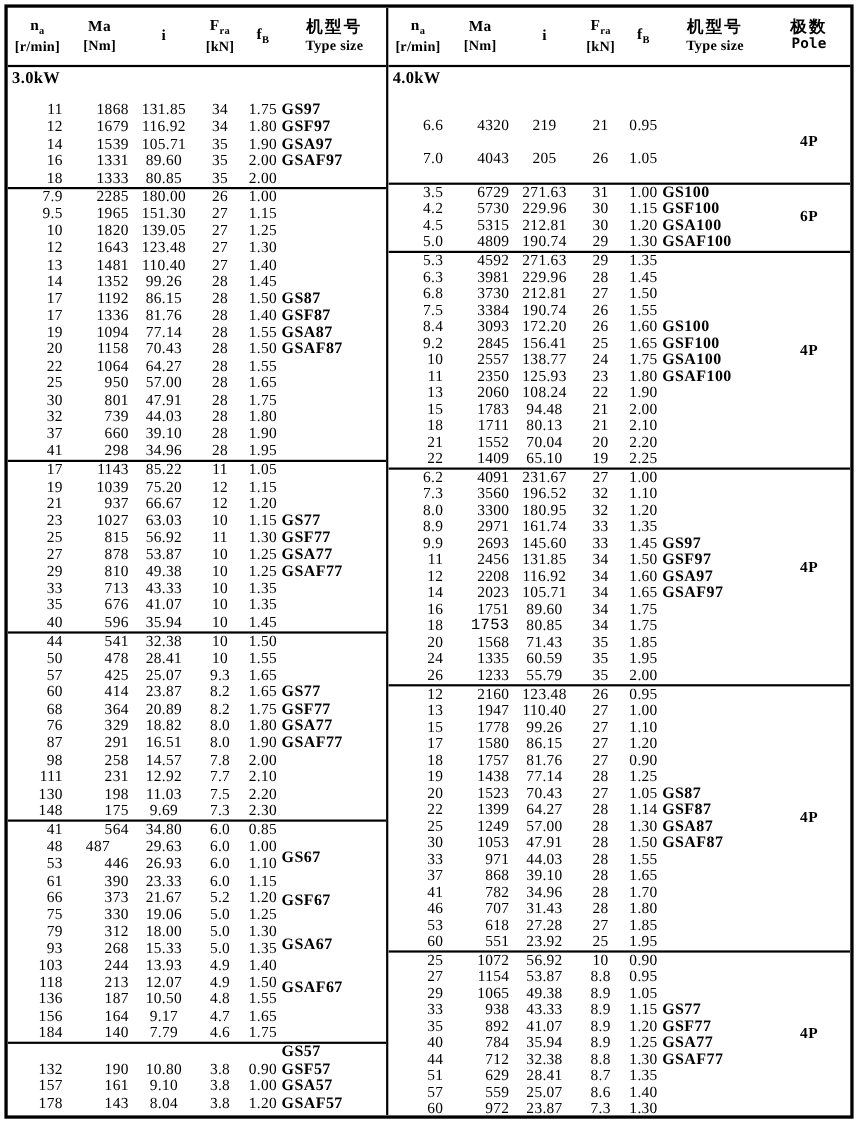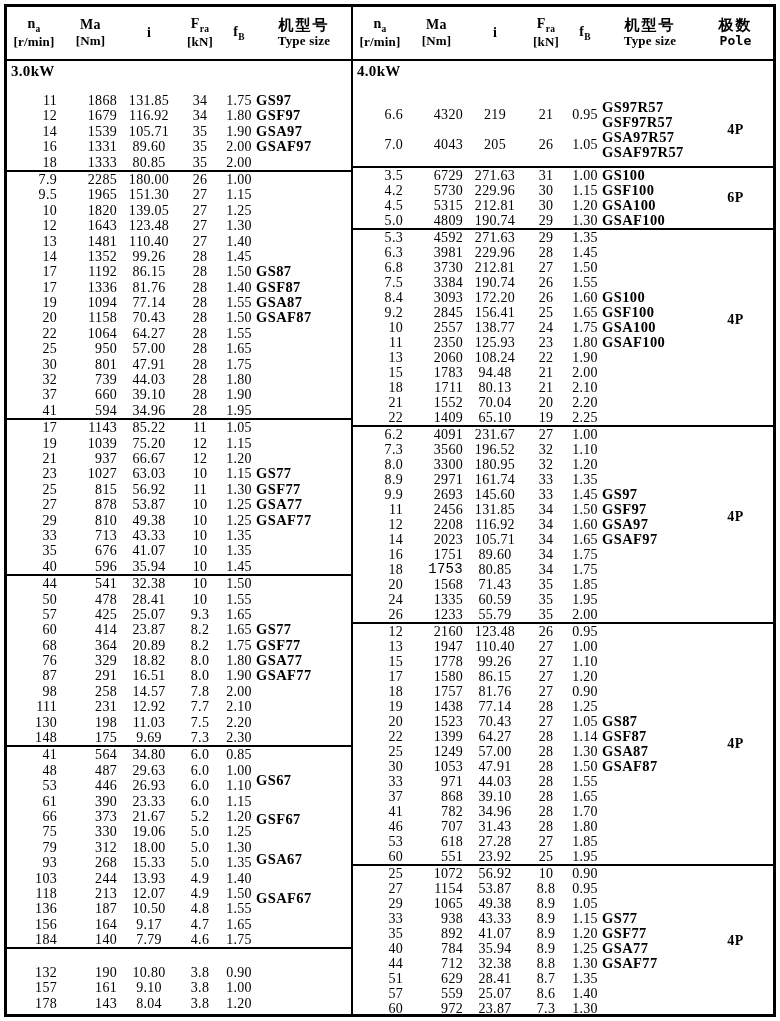--- a/index.html
+++ b/index.html
@@ -188,21 +188,21 @@
           <span class="cell c1" style="grid-area: 14 / 2 / span 1;">739</span>
           <span class="cell c2" style="grid-area: 14 / 3 / span 1;">44.03</span>
           <span class="cell c3" style="grid-area: 14 / 4 / span 1;">28</span>
           <span class="cell c4" style="grid-area: 14 / 5 / span 1;">1.80</span>
           <span class="cell c0" style="grid-area: 15 / 1 / span 1;">37</span>
           <span class="cell c1" style="grid-area: 15 / 2 / span 1;">660</span>
           <span class="cell c2" style="grid-area: 15 / 3 / span 1;">39.10</span>
           <span class="cell c3" style="grid-area: 15 / 4 / span 1;">28</span>
           <span class="cell c4" style="grid-area: 15 / 5 / span 1;">1.90</span>
           <span class="cell c0" style="grid-area: 16 / 1 / span 1;">41</span>
-          <span class="cell c1" style="grid-area: 16 / 2 / span 1;">594</span>
+          <span class="cell c1" style="grid-area: 16 / 2 / span 1;">298</span>
           <span class="cell c2" style="grid-area: 16 / 3 / span 1;">34.96</span>
           <span class="cell c3" style="grid-area: 16 / 4 / span 1;">28</span>
           <span class="cell c4" style="grid-area: 16 / 5 / span 1;">1.95</span>
           <div class="types" style="grid-row: 7 / span 4;">
             <div class="tname">GS87</div>
             <div class="tname">GSF87</div>
             <div class="tname">GSA87</div>
             <div class="tname">GSAF87</div>
           </div>
           <div class="pole" style="grid-row: 7 / span 4;">4P</div>
@@ -330,21 +330,21 @@
           </div>
           <div class="pole" style="grid-row: 4 / span 4;">4P</div>
         </div>
         <div class="block cols">
           <span class="cell c0" style="grid-area: 1 / 1 / span 1;">41</span>
           <span class="cell c1" style="grid-area: 1 / 2 / span 1;">564</span>
           <span class="cell c2" style="grid-area: 1 / 3 / span 1;">34.80</span>
           <span class="cell c3" style="grid-area: 1 / 4 / span 1;">6.0</span>
           <span class="cell c4" style="grid-area: 1 / 5 / span 1;">0.85</span>
           <span class="cell c0" style="grid-area: 2 / 1 / span 1;">48</span>
-          <span class="cell c1" style="grid-area: 2 / 2 / span 1;">487</span>
+          <span class="cell c1" style="grid-area: 2 / 2 / span 1; text-align: center;">487</span>
           <span class="cell c2" style="grid-area: 2 / 3 / span 1;">29.63</span>
           <span class="cell c3" style="grid-area: 2 / 4 / span 1;">6.0</span>
           <span class="cell c4" style="grid-area: 2 / 5 / span 1;">1.00</span>
           <span class="cell c0" style="grid-area: 3 / 1 / span 1;">53</span>
           <span class="cell c1" style="grid-area: 3 / 2 / span 1;">446</span>
           <span class="cell c2" style="grid-area: 3 / 3 / span 1;">26.93</span>
           <span class="cell c3" style="grid-area: 3 / 4 / span 1;">6.0</span>
           <span class="cell c4" style="grid-area: 3 / 5 / span 1;">1.10</span>
           <span class="cell c0" style="grid-area: 4 / 1 / span 1;">61</span>
           <span class="cell c1" style="grid-area: 4 / 2 / span 1;">390</span>
@@ -418,20 +418,26 @@
           <span class="cell c0" style="grid-area: 3 / 1 / span 1;">157</span>
           <span class="cell c1" style="grid-area: 3 / 2 / span 1;">161</span>
           <span class="cell c2" style="grid-area: 3 / 3 / span 1;">9.10</span>
           <span class="cell c3" style="grid-area: 3 / 4 / span 1;">3.8</span>
           <span class="cell c4" style="grid-area: 3 / 5 / span 1;">1.00</span>
           <span class="cell c0" style="grid-area: 4 / 1 / span 1;">178</span>
           <span class="cell c1" style="grid-area: 4 / 2 / span 1;">143</span>
           <span class="cell c2" style="grid-area: 4 / 3 / span 1;">8.04</span>
           <span class="cell c3" style="grid-area: 4 / 4 / span 1;">3.8</span>
           <span class="cell c4" style="grid-area: 4 / 5 / span 1;">1.20</span>
+          <div class="types" style="grid-row: 1 / span 4;">
+            <div class="tname">GS57</div>
+            <div class="tname">GSF57</div>
+            <div class="tname">GSA57</div>
+            <div class="tname">GSAF57</div>
+          </div>
           <div class="pole" style="grid-row: 1 / span 4;">4P</div>
         </div>
       </div>
   </div>
   <div class="vdivider"></div>
   <div class="half right">
     <div class="colheader cols">
         <div class="hcell">
           <div class="h1"><span>n</span><sub>a</sub></div>
           <div class="h2">[r/min]</div>
@@ -465,26 +471,20 @@
           <span class="cell c0 vc" style="grid-area: 1 / 1 / span 2;">6.6</span>
           <span class="cell c1 vc" style="grid-area: 1 / 2 / span 2;">4320</span>
           <span class="cell c2 vc" style="grid-area: 1 / 3 / span 2;">219</span>
           <span class="cell c3 vc" style="grid-area: 1 / 4 / span 2;">21</span>
           <span class="cell c4 vc" style="grid-area: 1 / 5 / span 2;">0.95</span>
           <span class="cell c0 vc" style="grid-area: 3 / 1 / span 2;">7.0</span>
           <span class="cell c1 vc" style="grid-area: 3 / 2 / span 2;">4043</span>
           <span class="cell c2 vc" style="grid-area: 3 / 3 / span 2;">205</span>
           <span class="cell c3 vc" style="grid-area: 3 / 4 / span 2;">26</span>
           <span class="cell c4 vc" style="grid-area: 3 / 5 / span 2;">1.05</span>
-          <div class="types" style="grid-row: 1 / span 4;">
-            <div class="tname">GS97R57</div>
-            <div class="tname">GSF97R57</div>
-            <div class="tname">GSA97R57</div>
-            <div class="tname">GSAF97R57</div>
-          </div>
           <div class="pole" style="grid-row: 1 / span 4;">4P</div>
         </div>
         <div class="block cols">
           <span class="cell c0" style="grid-area: 1 / 1 / span 1;">3.5</span>
           <span class="cell c1" style="grid-area: 1 / 2 / span 1;">6729</span>
           <span class="cell c2" style="grid-area: 1 / 3 / span 1;">271.63</span>
           <span class="cell c3" style="grid-area: 1 / 4 / span 1;">31</span>
           <span class="cell c4" style="grid-area: 1 / 5 / span 1;">1.00</span>
           <span class="cell c0" style="grid-area: 2 / 1 / span 1;">4.2</span>
           <span class="cell c1" style="grid-area: 2 / 2 / span 1;">5730</span>

